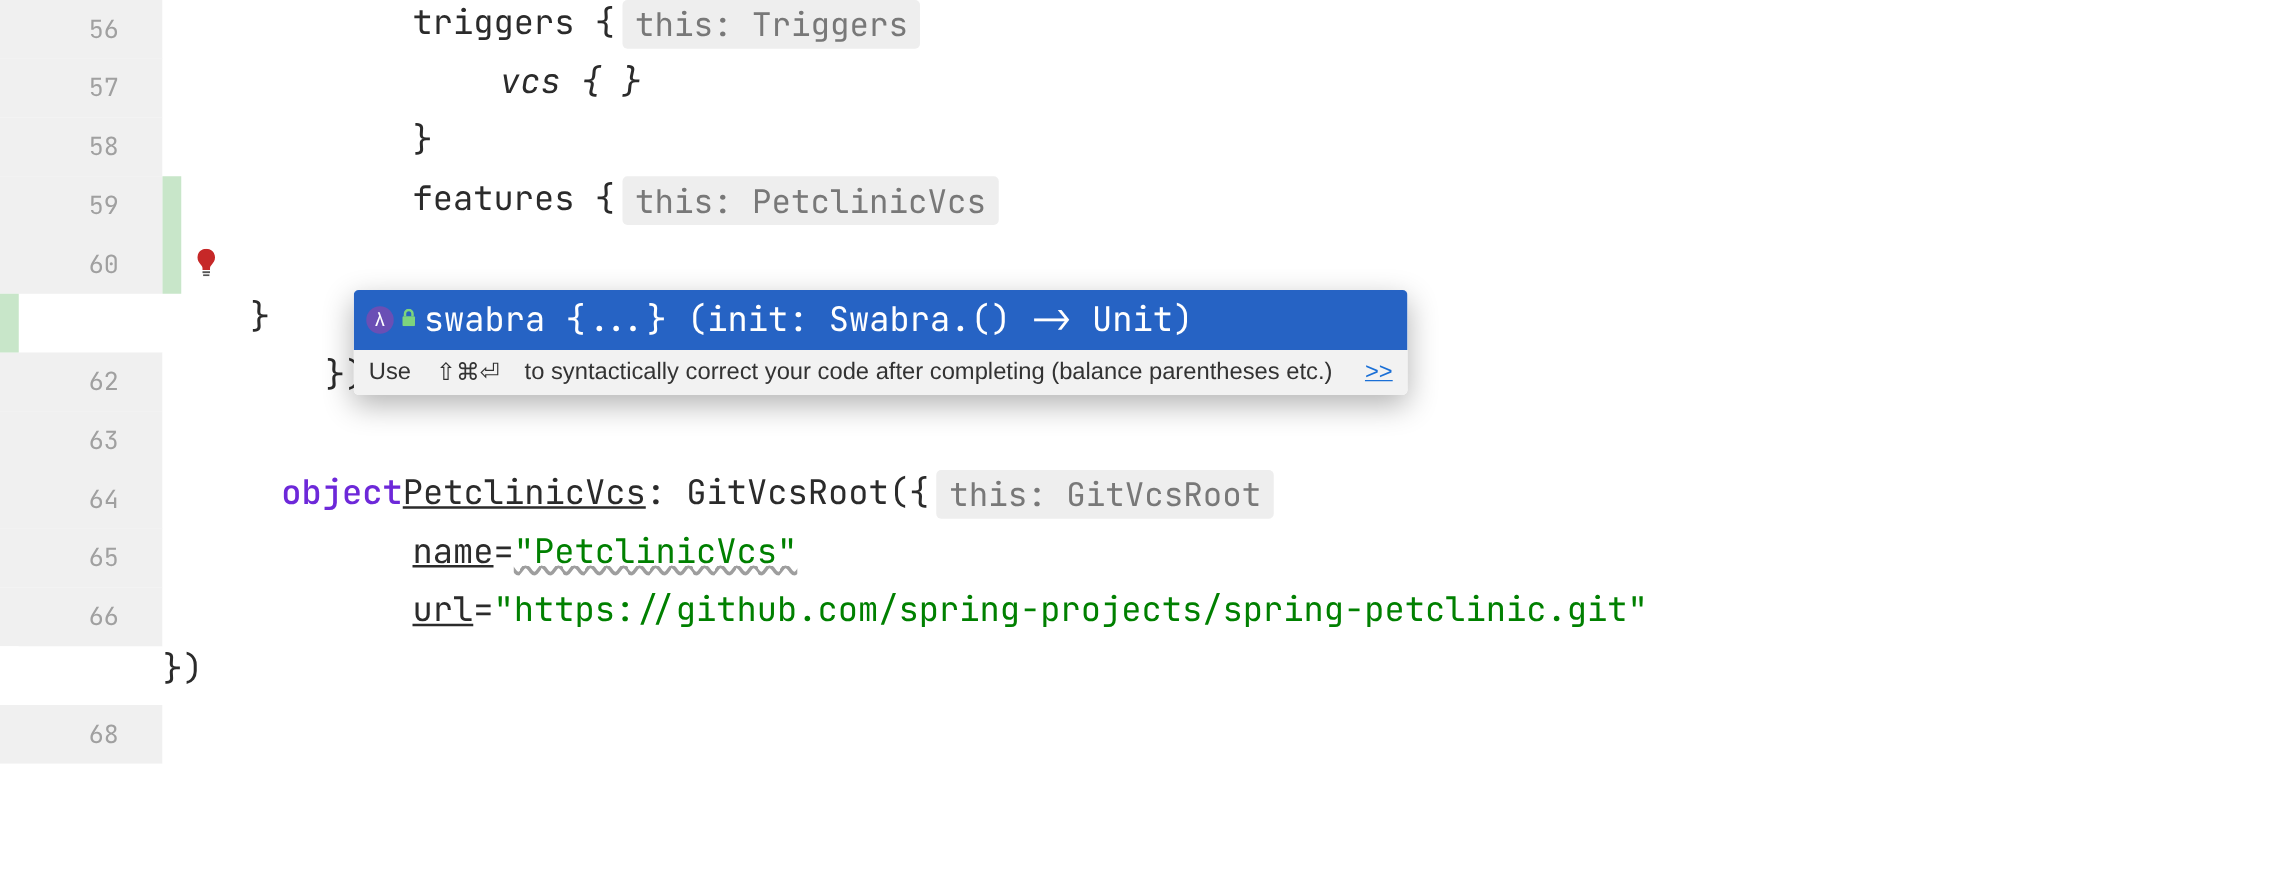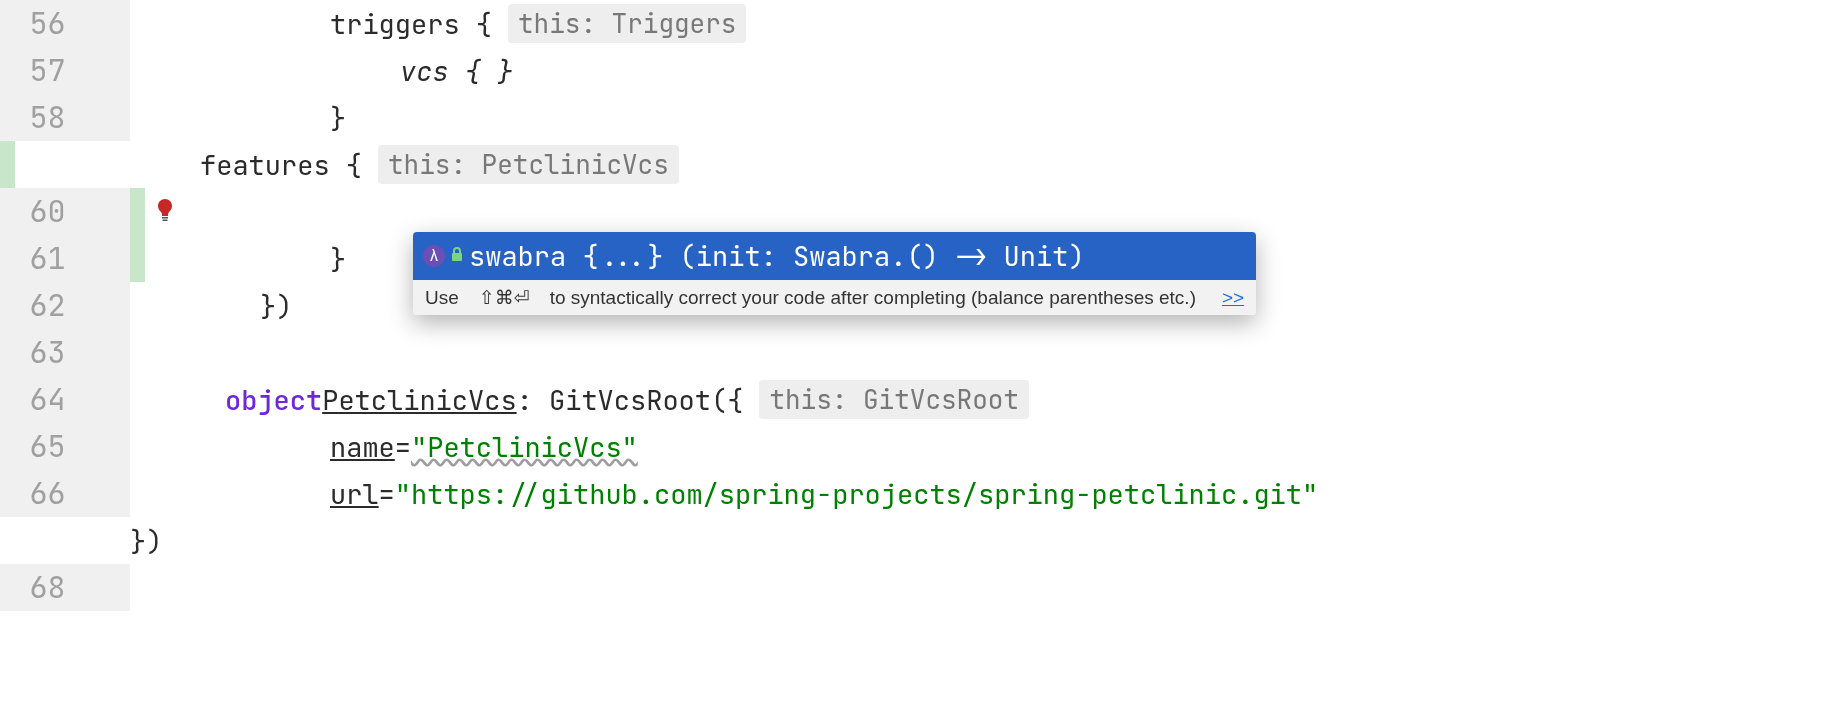--- a/index.html
+++ b/index.html
@@ -30,49 +30,49 @@
       align-items: center;
       justify-content: center;
     }
     .line {
       display: flex;
       height: 47px;
       align-items: stretch;
     }
     .line-num {
       width: 130px;
-      text-align: center;
+      text-align: right;
       padding-right: 35px;
       color: #a0a0a0;
       background: #f0f0f0;
-      font-size: 30px;
+      font-size: 20px;
       line-height: 47px;
       flex-shrink: 0;
     }
     .code-area {
       flex: 1;
       display: flex;
-      align-items: center;
+      align-items: flex-start;
       padding-left: 5px;
       position: relative;
     }
     .line.active .code-area {
       background: #fdfae3;
     }
     .bulb-icon {
       color: #c62828;
       font-size: 20px;
       line-height: 1;
     }
     .hint {
       background: #eeeeee;
       color: #787878;
       border-radius: 4px;
       padding: 2px 10px;
-      margin-left: 16px;
+      margin-left: 6px;
       font-size: 26px;
     }
     .kw { color: #6d28d9; }
     .ident { color: #2b2b2b; }
     .error-text { color: #d32f2f; font-weight: 500; letter-spacing: 1px; }
     .str { color: #008000; }
     .underlined { text-decoration: underline; }
     .italic { font-style: italic; }
     .caret {
       display: inline-block;
@@ -180,20 +180,21 @@
       <div class="line-num">58</div>
       <div class="change-marker-col"></div>
       <div class="icon-col"></div>
       <div class="code-area">
         <span class="indent w-4"></span>
         <span class="ident">}</span>
       </div>
     </div>
 
     <div class="line">
+      <div class="line-num">59</div>
       <div class="change-marker-col">
           <div class="change-marker"></div>
         </div>
       <div class="icon-col"></div>
       <div class="code-area">
         <span class="indent w-4"></span>
         <span class="ident">features {</span>
         <span class="hint">this: PetclinicVcs</span>
       </div>
     </div>
@@ -208,21 +209,20 @@
           <svg width="18" height="22" viewBox="0 0 18 22">
               <path fill="#c62828" d="M9 0C5 0 2 3 2 7c0 2.5 1.3 4.2 2.5 5.5.9 1 1.5 1.8 1.5 3V17h6v-1.5c0-1.2.6-2 1.5-3C14.7 11.2 16 9.5 16 7c0-4-3-7-7-7z"></path>
               <rect x="6" y="18" width="6" height="1.5" fill="#555"></rect>
               <rect x="6.5" y="20.5" width="5" height="1.5" fill="#555"></rect>
             </svg>
         </span>
       </div>
     </div>
 
     <div class="line" style="position:relative">
-      <div class="line-num">61</div>
       <div class="change-marker-col">
           <div class="change-marker"></div>
         </div>
       <div class="icon-col"></div>
       <div class="code-area">
         <span class="indent w-4"></span>
         <span class="ident">}</span>
 
         <div class="popup-container" style="left:228px; top:-3px;">
           <div class="completion-row">

